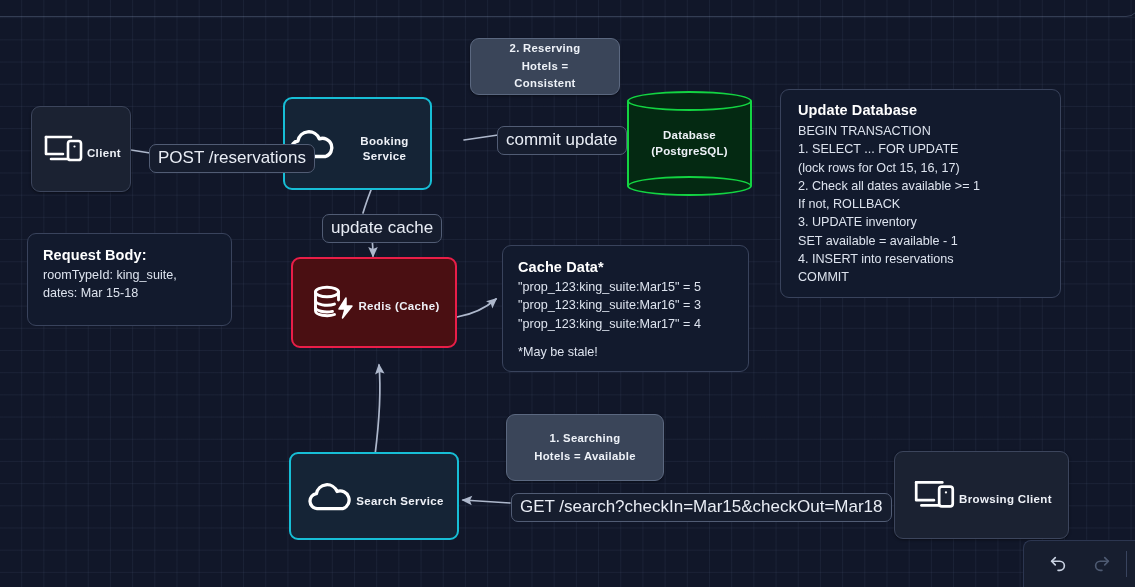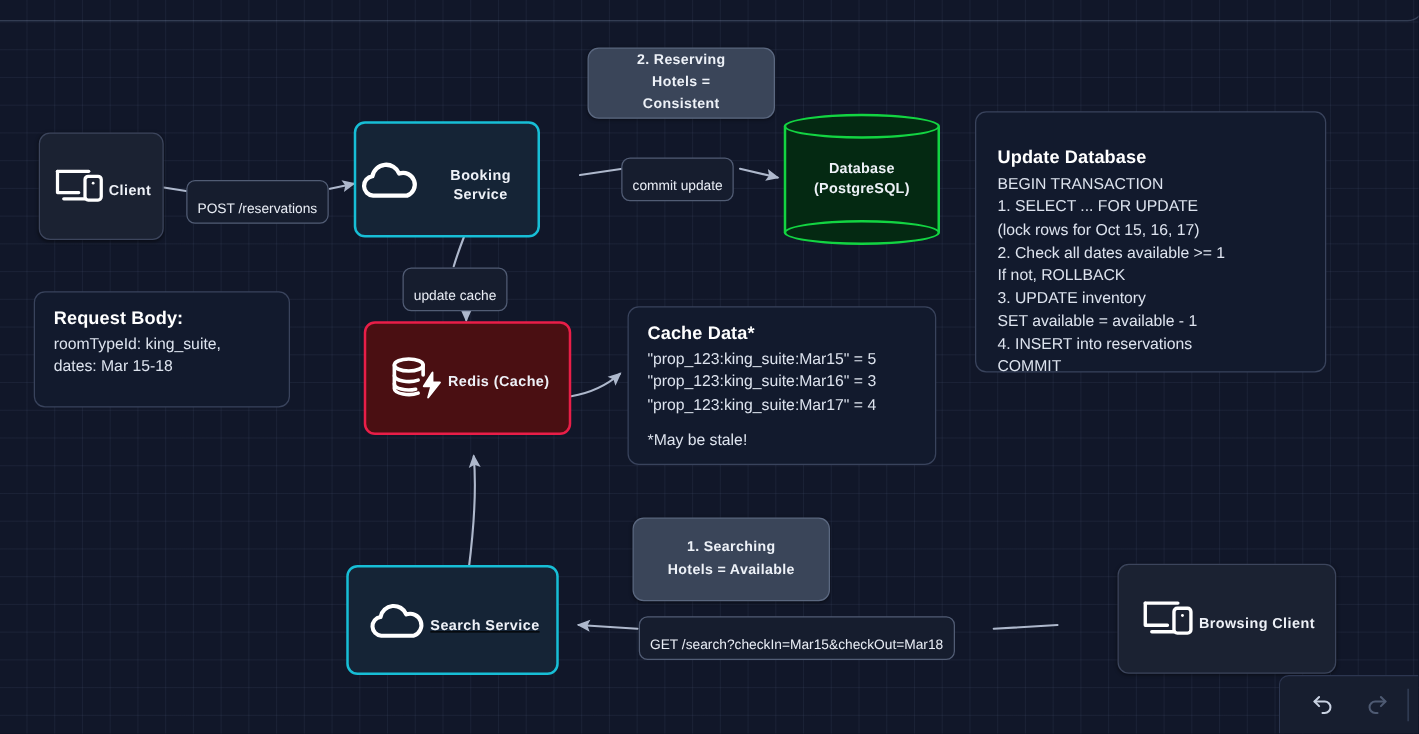--- a/index.html
+++ b/index.html
@@ -140,22 +140,22 @@
     text-align: center; line-height: 1.55; letter-spacing: .3px;
   }
 
   
   .edge-label {
     position: absolute;
     background: #19203200;
     background-color: #161d2e;
     border: 1px solid #515c74;
     border-radius: 7px;
-    padding: 16px 8px 4px 8px;
-    font-size: 11px;
+    padding: 3px 8px 4px 8px;
+    font-size: 17px;
     color: #e9edf5;
     white-space: nowrap;
     line-height: 1.2;
   }
 
   
   #controls {
     position: absolute;
     right: 0; bottom: 0;
     width: 112px; height: 47px;
@@ -249,21 +249,21 @@
         <path d="M7.5 8 V27 a11.5 4.8 0 0 0 19 3.5"></path>
         <path d="M30.5 8 V16"></path>
         <path d="M7.5 16.5 a11.5 4.8 0 0 0 19 3.6"></path>
         <path d="M7.5 23 a11.5 4.8 0 0 0 17 4.4"></path>
         <path d="M38 14 L31 25 h6 l-2.5 9 L44 22 h-6 Z" fill="#ffffff" stroke="#ffffff" stroke-width="1.5"></path>
       </svg>
     </span>
     <div class="node-label" style="margin-top:8px;">Redis (Cache)</div>
   </div>
 
-  <div class="node node-service" id="node-search" style="left:277px; top:452px; width:170px; height:88px;text-decoration:underline;">
+  <div class="node node-service" id="node-search" style="left:289px; top:452px; width:170px; height:88px;">
     <span class="icon-wrap">
       <svg width="52" height="35" viewBox="0 0 54 36" fill="none" stroke="#ffffff" stroke-width="3.4" stroke-linecap="round" stroke-linejoin="round">
         <path d="M13.5 30.5 a7.8 7.8 0 0 1 -0.6 -15.5 a11.2 11.2 0 0 1 21.4 -2.2 a8.6 8.6 0 0 1 6.3 17.7 Z"></path>
       </svg>
     </span>
     <div class="node-label" style="margin-top:10px;">Search Service</div>
   </div>
 
   <div class="node node-client" id="node-browsing" style="left:894px; top:451px; width:175px; height:88px;">
     <span class="icon-wrap">
@@ -302,21 +302,21 @@
   <div class="panel" style="left:502px; top:245px; width:247px; height:127px;">
     <div class="panel-title">Cache Data*</div>
     <div class="panel-line">"prop_123:king_suite:Mar15" = 5</div>
     <div class="panel-line">"prop_123:king_suite:Mar16" = 3</div>
     <div class="panel-line">"prop_123:king_suite:Mar17" = 4</div>
     <div class="panel-line spacer"></div>
     <div class="panel-line">*May be stale!</div>
   </div>
 
   <div class="panel" style="left:780px; top:89px; width:281px; height:209px; padding:12px 17px;">
-    <div class="panel-title" style="margin-bottom:4px;margin-top:16px;">Update Database</div>
+    <div class="panel-title" style="margin-bottom:4px;">Update Database</div>
     <div class="panel-line">BEGIN TRANSACTION</div>
     <div class="panel-line">1. SELECT ... FOR UPDATE</div>
     <div class="panel-line">(lock rows for Oct 15, 16, 17)</div>
     <div class="panel-line">2. Check all dates available &gt;= 1</div>
     <div class="panel-line">If not, ROLLBACK</div>
     <div class="panel-line">3. UPDATE inventory</div>
     <div class="panel-line">SET available = available - 1</div>
     <div class="panel-line">4. INSERT into reservations</div>
     <div class="panel-line">COMMIT</div>
   </div>

